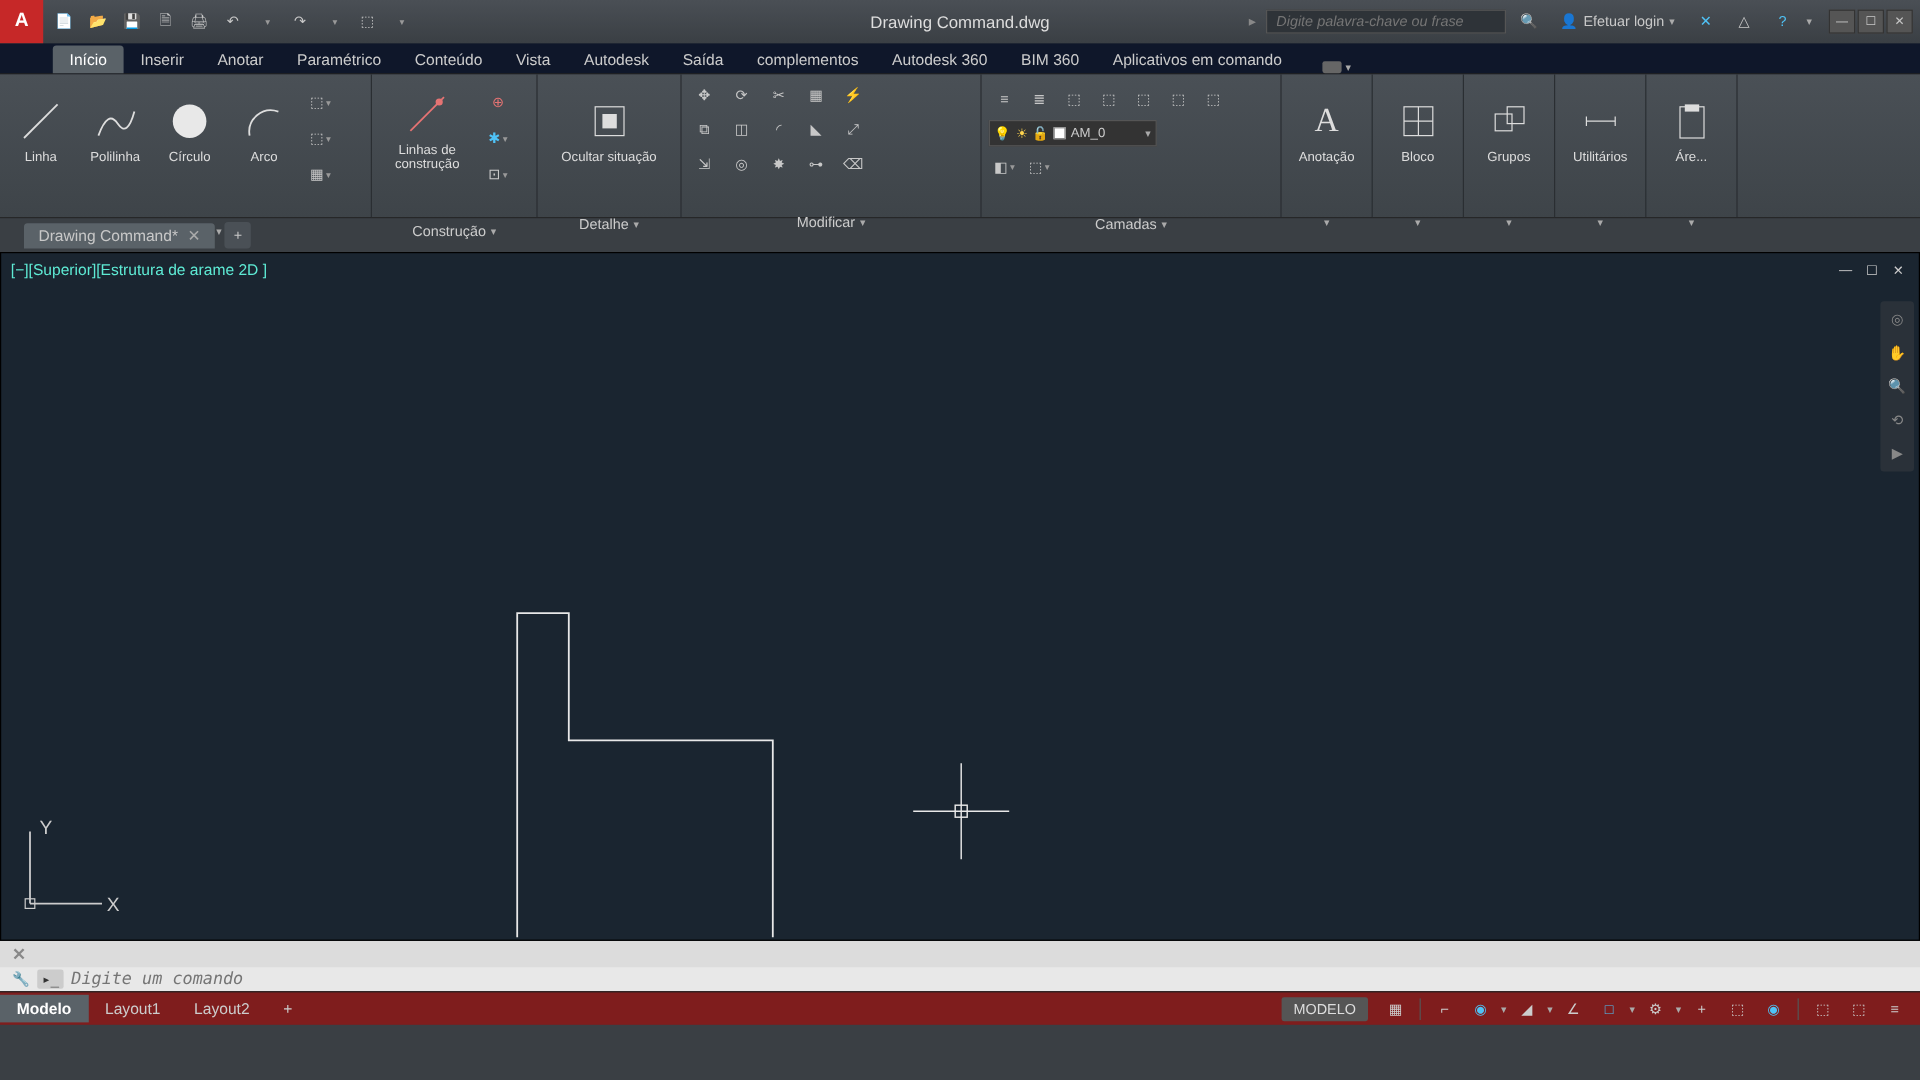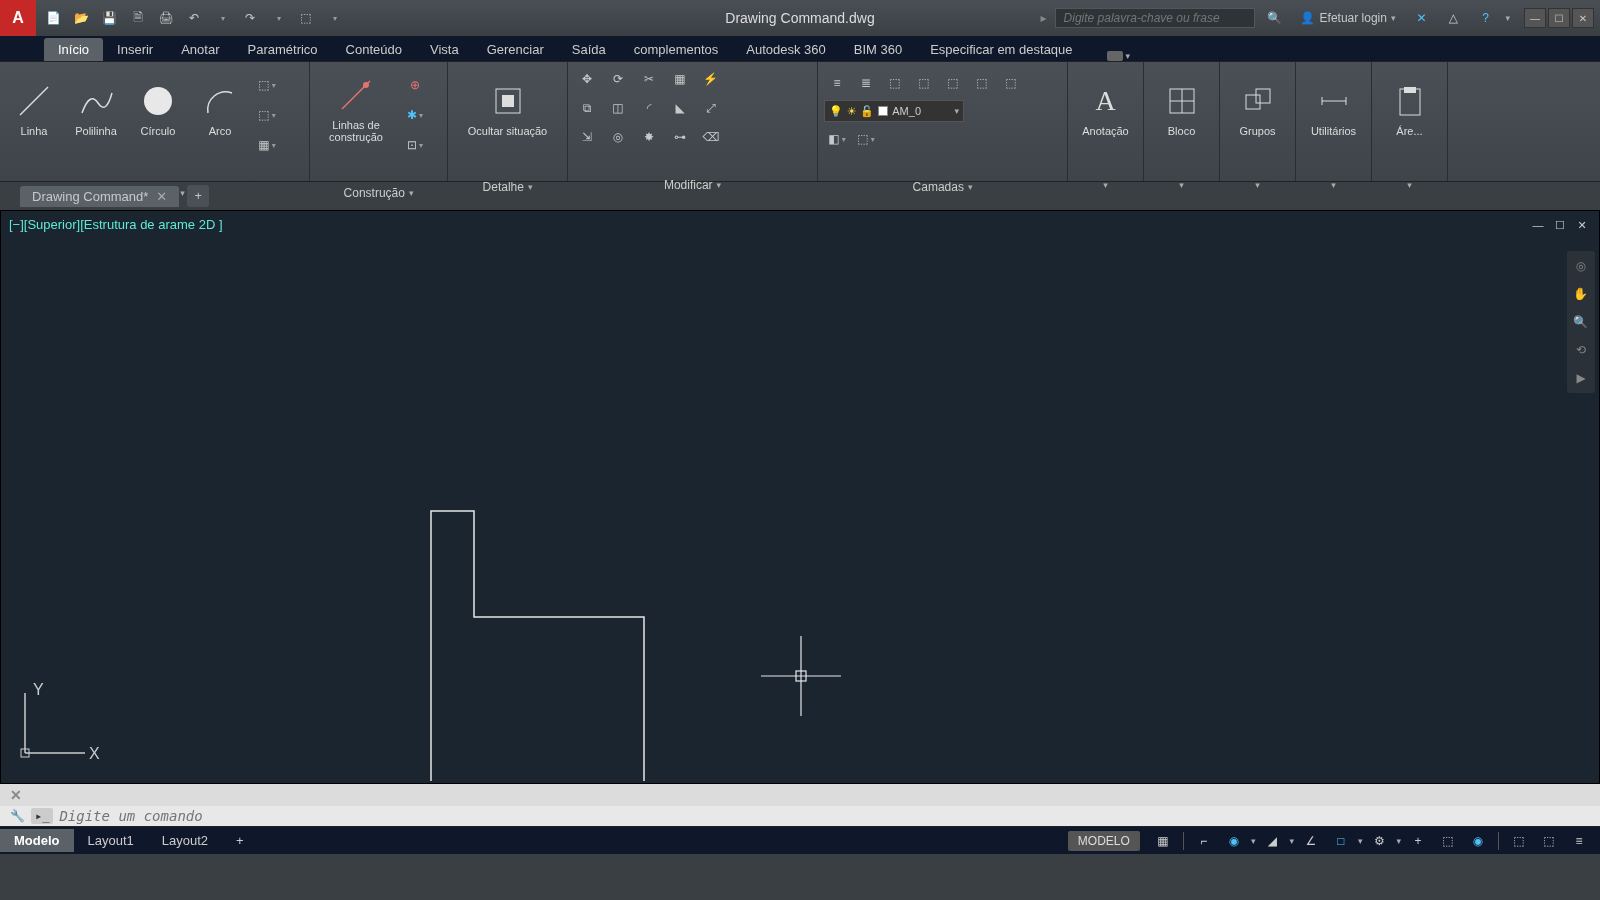--- a/index.html
+++ b/index.html
@@ -56,21 +56,21 @@
 
 .cmd-area { background:#dcdcdc; color:#333; }
 .cmd-history { padding:3px 10px; font-family:"Consolas",monospace; font-size:14px; display:flex; align-items:center; gap:6px;}
 .cmd-history .closex { color:#888; cursor:pointer; font-weight:bold;}
 .cmd-input-row { display:flex; align-items:center; padding:2px 10px; background:#e8e8e8; gap:6px;}
 .cmd-wrench { color:#666; cursor:pointer;}
 .cmd-prompt { background:#ccc; padding:1px 4px; border-radius:2px; font-family:monospace; font-size:12px;}
 .cmd-input { flex:1; border:none; background:transparent; font-family:"Consolas",monospace; font-size:14px; font-style:italic; color:#777; outline:none;}
 
 
-.statusbar { height:28px; background:#0f172a; display:flex; align-items:center; border-top:1px solid #222;}
+.statusbar { height:28px; background:#7f1d1d; display:flex; align-items:center; border-top:1px solid #222;}
 .layout-tabs { display:flex; align-items:center; gap:0;}
 .layout-tab { padding:4px 14px; font-size:13px; cursor:pointer; color:#ccc;}
 .layout-tab.active { background:#5a6268; font-weight:bold; color:#fff;}
 .status-right { margin-left:auto; display:flex; align-items:center; gap:4px; padding-right:8px;}
 .status-btn { width:26px; height:22px; display:flex; align-items:center; justify-content:center; cursor:pointer; border-radius:2px; color:#ccc;}
 .model-badge { background:#555; padding:3px 10px; border-radius:2px; font-size:12px; color:#ddd; margin-right:6px;}
 .tiny-sep { width:1px; height:18px; background:#555; margin:0 3px;}
 
 .arrow-down::after{content:"▾"; font-size:8px; color:#999; margin-left:2px;}
 </style>
@@ -114,26 +114,26 @@
   </div>
 </div>
 
 <div class="ribbon-tabs">
   <div class="rtab active">Início</div>
   <div class="rtab">Inserir</div>
   <div class="rtab">Anotar</div>
   <div class="rtab">Paramétrico</div>
   <div class="rtab">Conteúdo</div>
   <div class="rtab">Vista</div>
-  <div class="rtab">Gerenciar</div>
+  <div class="rtab">Autodesk</div>
   <div class="rtab">Saída</div>
   <div class="rtab">complementos</div>
   <div class="rtab">Autodesk 360</div>
   <div class="rtab">BIM 360</div>
-  <div class="rtab">Especificar em destaque</div>
+  <div class="rtab">Aplicativos em comando</div>
   <div style="margin-left:20px; display:flex; align-items:center; gap:3px;">
       <span style="width:16px;height:10px;background:#666;border-radius:2px;"></span>
       <span class="caret">▾</span>
     </div>
 </div>
 
 <div class="ribbon">
 
   <div class="panel" style="width:310px;">
     <div class="panel-content">

